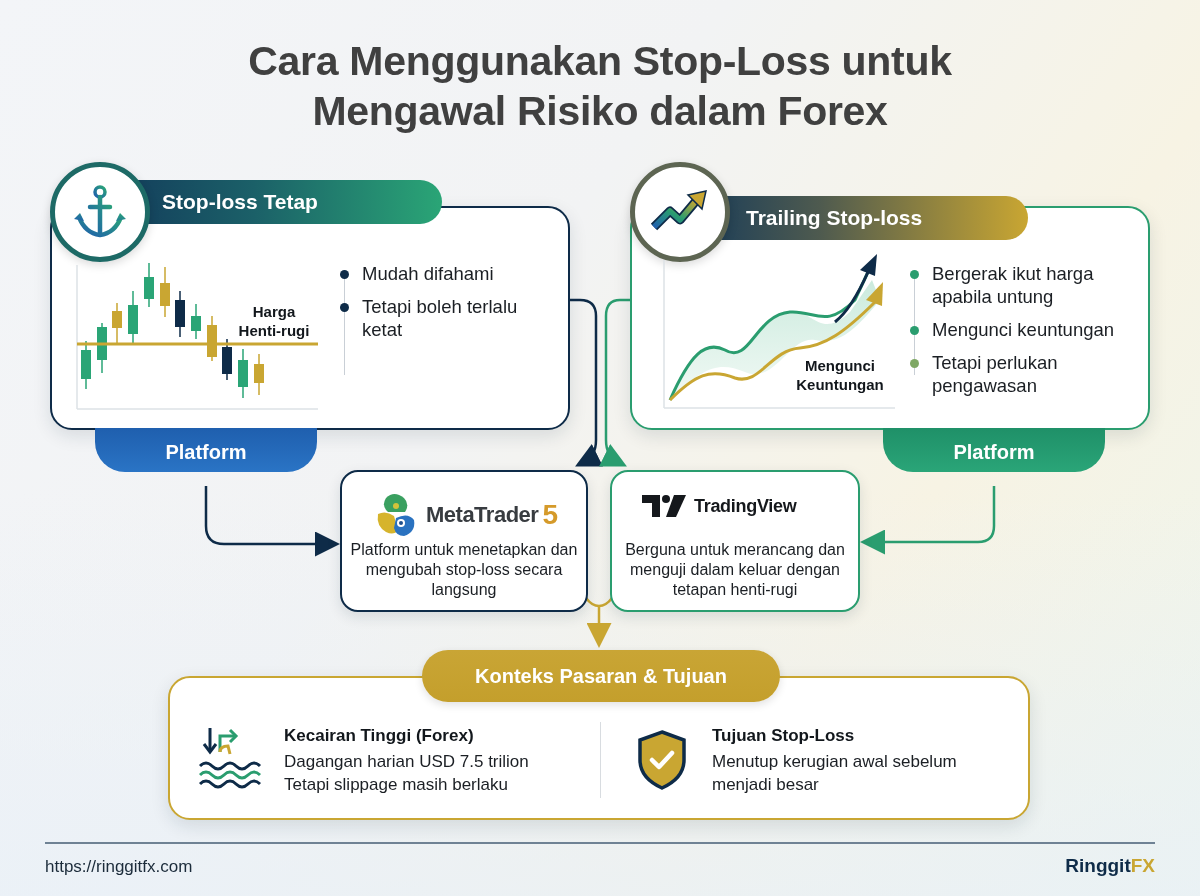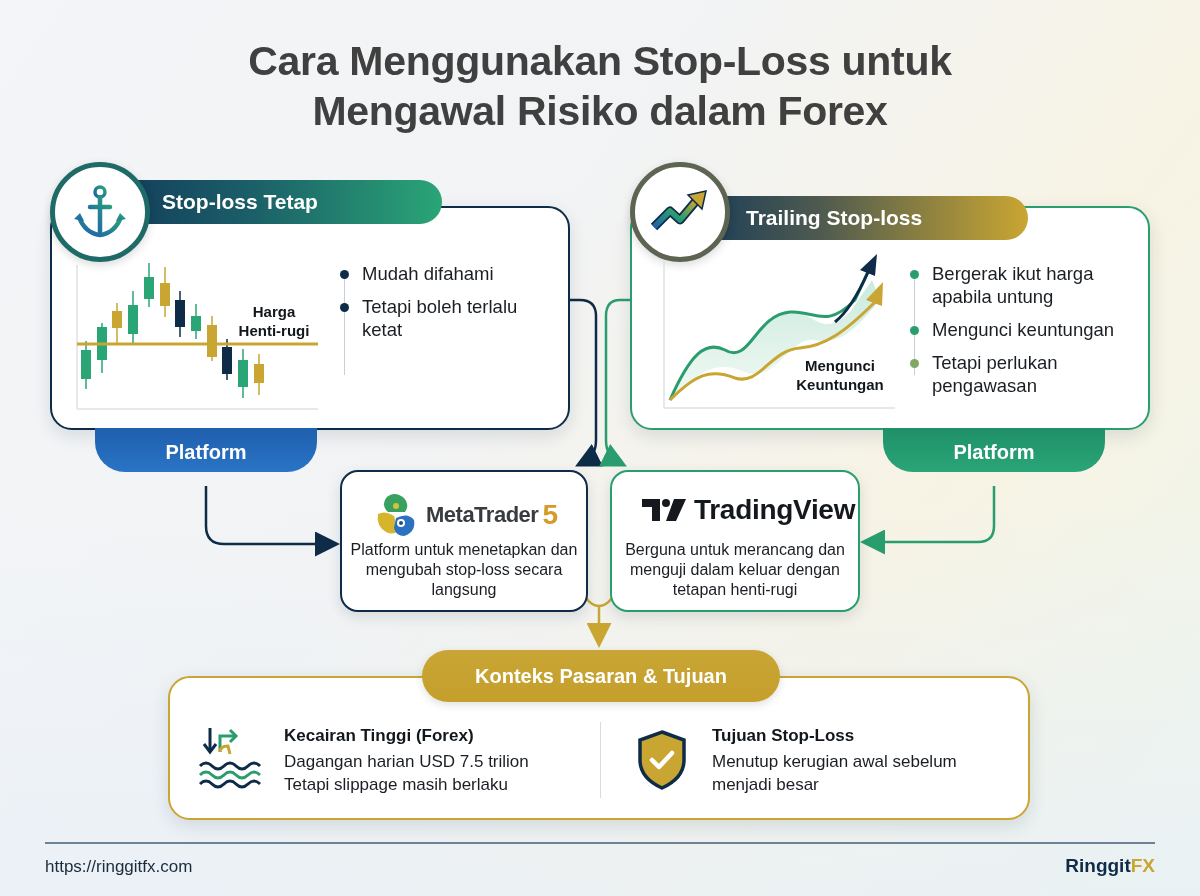--- a/index.html
+++ b/index.html
@@ -61,21 +61,21 @@
   .tool-card {
     position: absolute; background: #fff; border-radius: 18px; top: 470px; height: 142px;
     box-shadow: 0 5px 14px rgba(20,40,60,0.12); text-align: center;
   }
   .tool-mt { left: 340px; top: 470px; width: 248px; border: 2.5px solid #0e2b48; }
   .tool-tv { left: 610px; top: 470px; width: 250px; border: 2.5px solid #2a9d6f; }
   .tool-logo { position: absolute; top: 20px; left: 0; width: 100%; display: flex; justify-content: flex-start; align-items: center; gap: 8px; margin-left: 30px; }
   .tool-desc { position: absolute; top: 68px; left: 8px; right: 8px; font-size: 16px; line-height: 20px; color: #1b1f24; }
   .mt-text { font-weight: 700; font-size: 22px; color: #383c40; letter-spacing: -0.5px; }
   .mt-five { font-weight: 700; font-size: 28px; color: #d59a2a; margin-left: -4px; }
-  .tv-text { font-weight: 700; font-size: 28px; color: #15181c; letter-spacing: -0.3px; }
+  .tv-text { font-weight: 700; font-size: 18px; color: #15181c; letter-spacing: -0.3px; }
 
   .context-box {
     position: absolute; left: 168px; top: 676px; width: 862px; height: 144px;
     background: #fff; border: 2.5px solid #c9a632; border-radius: 22px;
     box-shadow: 0 6px 18px rgba(20,40,60,0.12);
   }
   .context-pill {
     position: absolute; left: 422px; top: 650px; width: 358px; height: 52px; border-radius: 26px;
     background: linear-gradient(180deg, #c9a535, #c49f2c); color: #fff; font-weight: 700; font-size: 20px;
     display: flex; align-items: center; justify-content: center;

